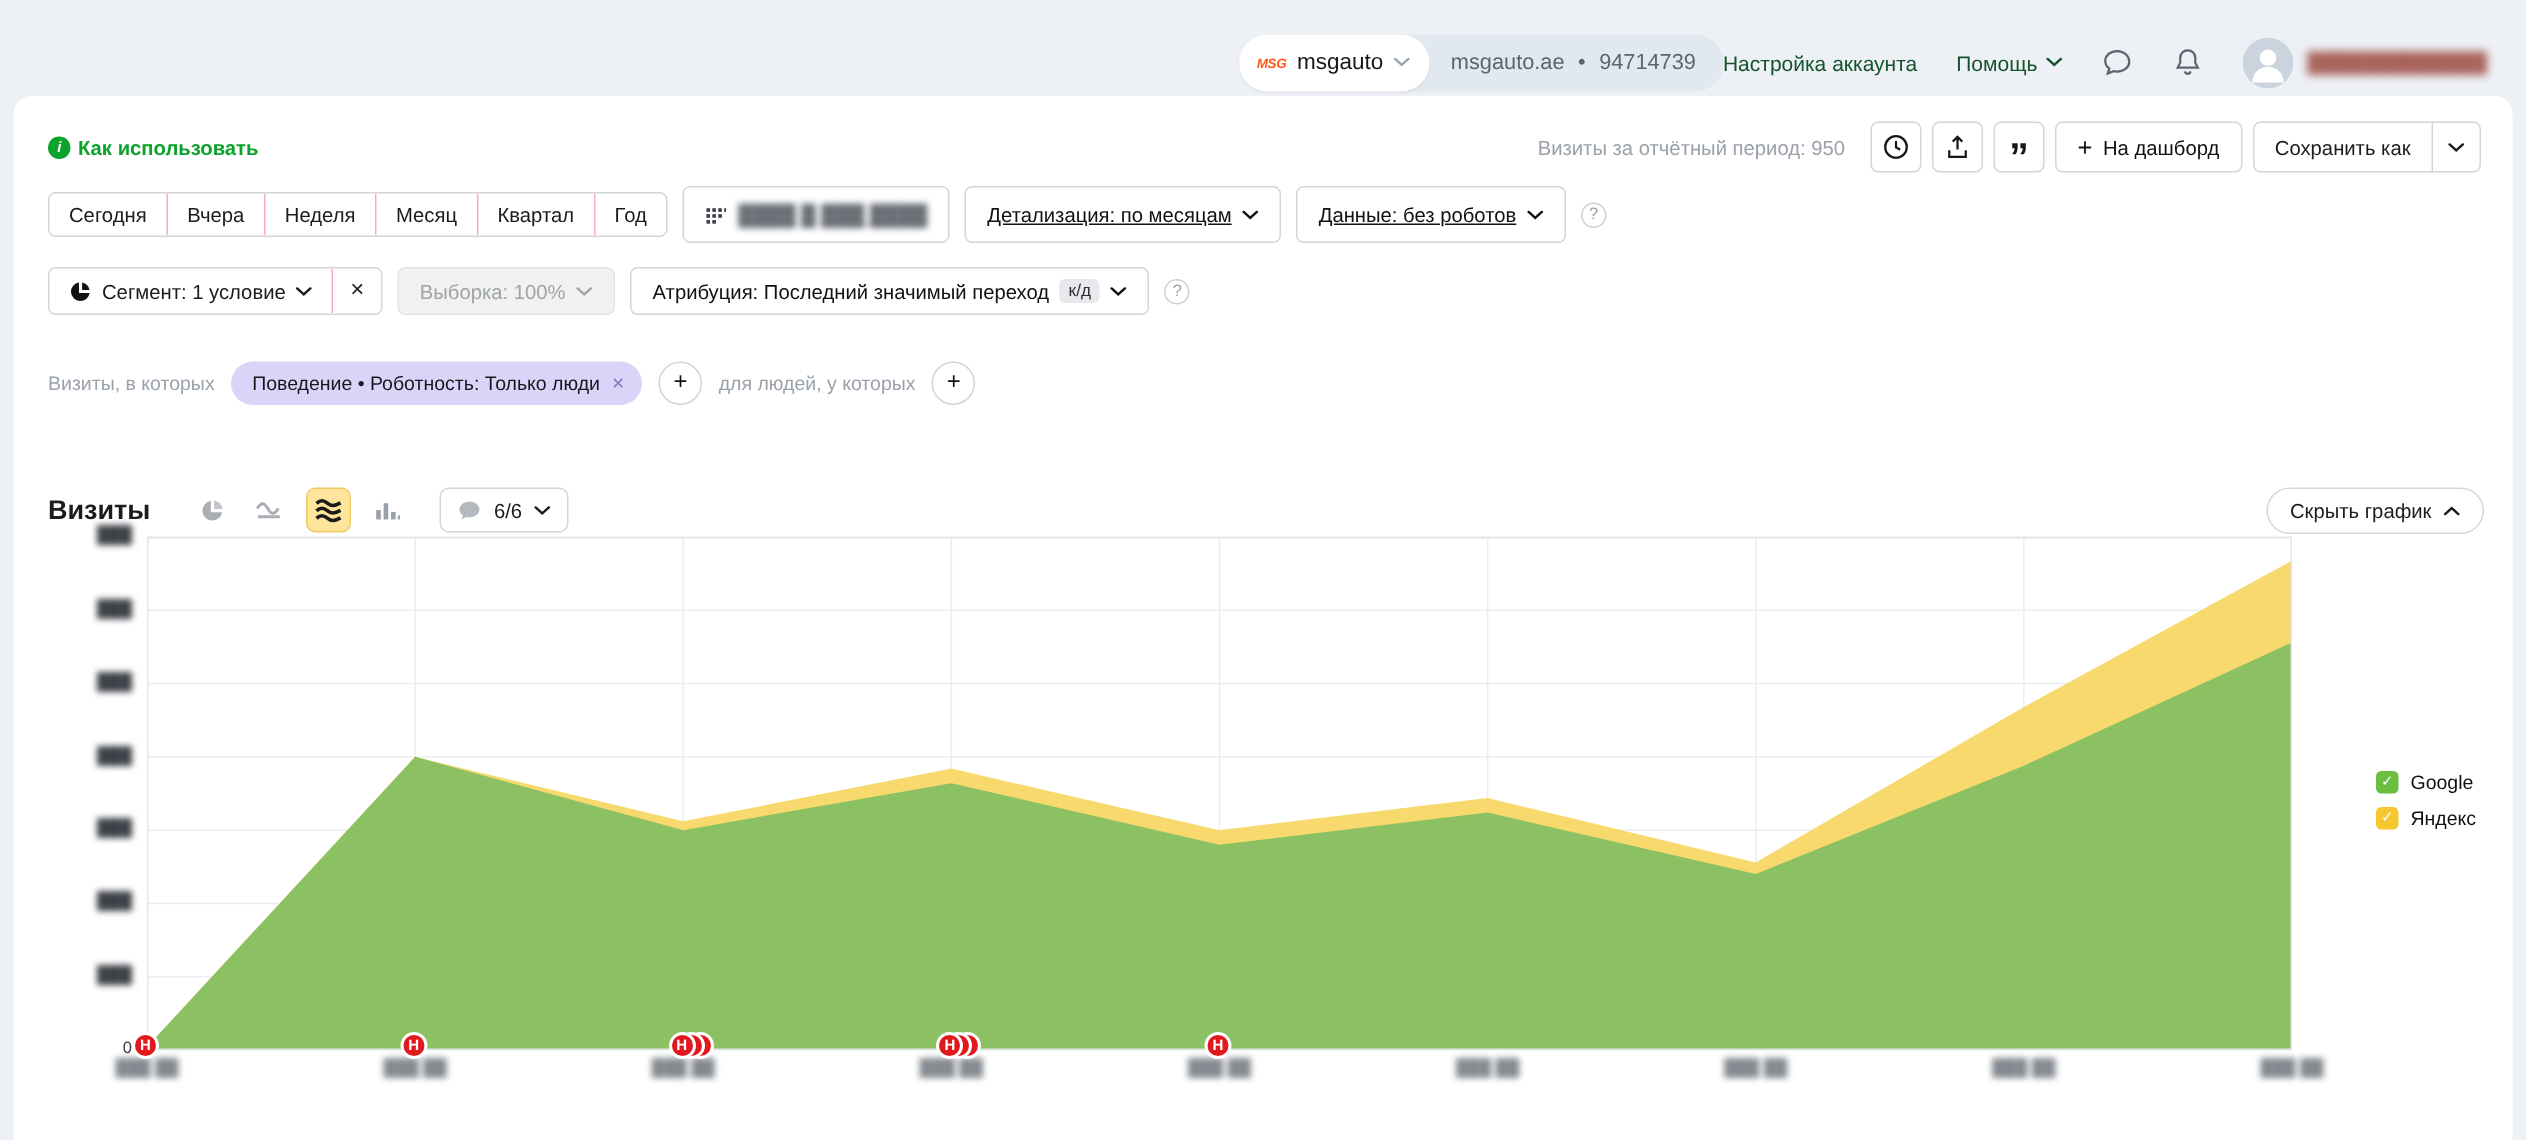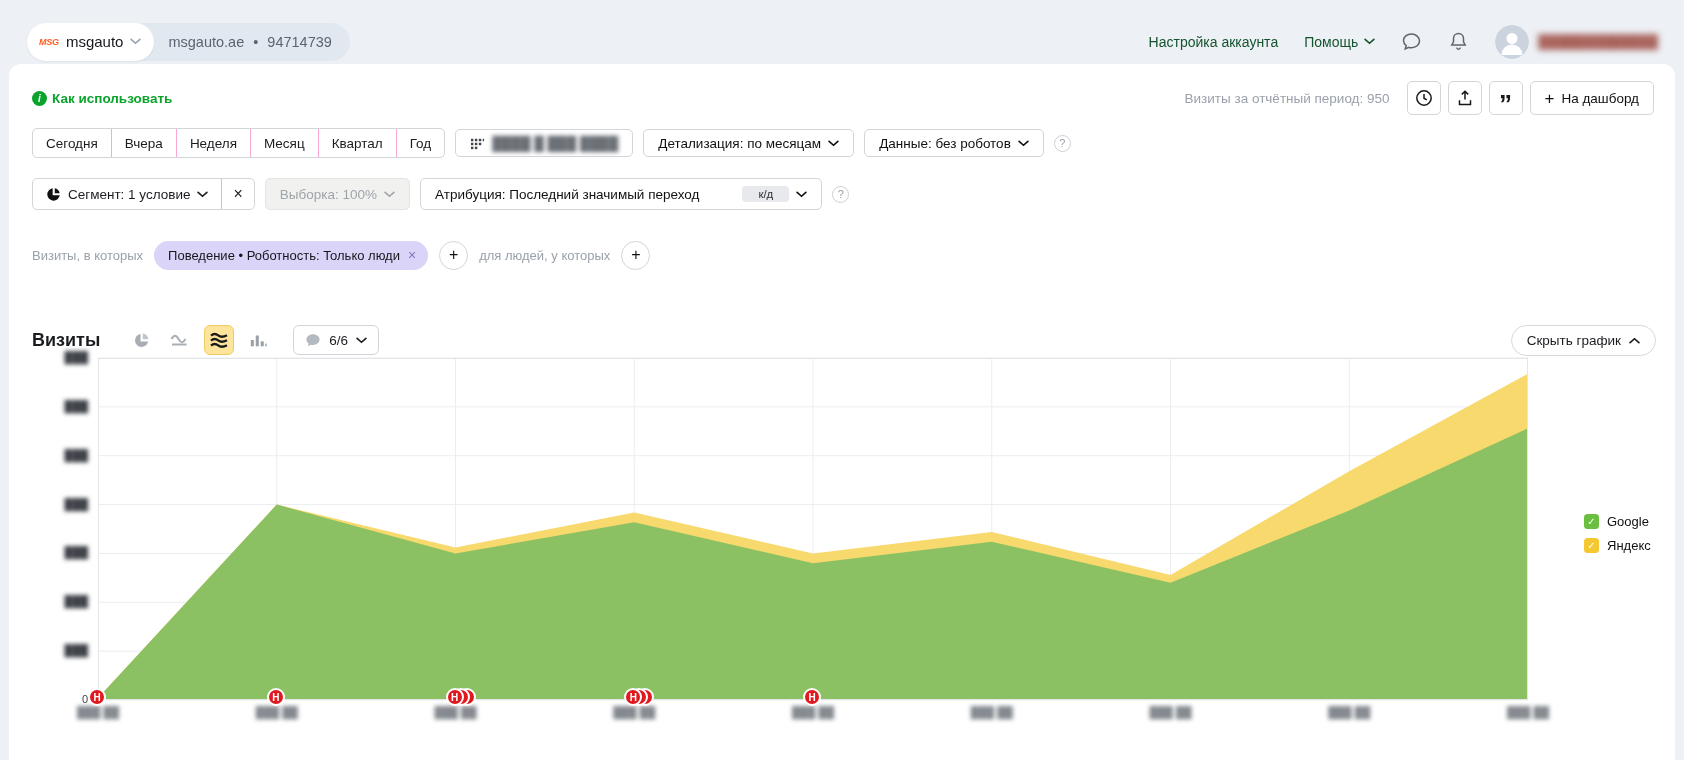--- a/index.html
+++ b/index.html
@@ -3,21 +3,21 @@
 <meta charset="utf-8">
 <style>
   * { margin:0; padding:0; box-sizing:border-box; }
   html,body { width:1684px; height:760px; }
   body { position:relative; background:#edf0f5; font-family:"Liberation Sans","DejaVu Sans",sans-serif; color:#1a1c20; overflow:hidden; }
 
   .blur2 { filter:blur(2.2px); }
   .blur3 { filter:blur(3px); }
 
   
-  .topbar { position:absolute; top:0; left:0; right:0; height:83px; display:flex; align-items:center; justify-content:space-between; padding:0 26px 0 27px; }
+  .topbar { position:absolute; top:0; left:0; right:0; height:83px; display:flex; align-items:center; justify-content:flex-end; padding:0 26px 0 27px; }
   .tb-left { display:flex; align-items:center; }
   .counter-chip-wrap { display:flex; align-items:center; background:#e2e8f0; border-radius:19px; height:38px; }
   .logo-pill { display:flex; align-items:center; gap:7px; background:#fff; border-radius:19px; height:38px; padding:0 13px 0 12px; box-shadow:0 1px 2px rgba(40,60,90,.07); cursor:pointer; }
   .logo-badge { color:#ff5a1e; font-weight:800; font-style:italic; font-size:9px; letter-spacing:-.2px; }
   .logo-text { font-size:15px; color:#16181c; }
   .pill-chv { color:#9aa3ad; }
   .counter-meta { display:flex; align-items:center; gap:9px; padding:0 18px 0 14px; font-size:14.5px; color:#5b6470; cursor:pointer; }
   .tb-right { display:flex; align-items:center; gap:26px; }
   .tb-link { font-size:14px; color:#14532d; cursor:pointer; display:flex; align-items:center; gap:6px; white-space:nowrap; }
   .avatar-group { display:flex; align-items:center; gap:9px; cursor:pointer; }
@@ -43,26 +43,26 @@
   .split > span { display:flex; align-items:center; padding:0 14px; cursor:pointer; font-size:13.5px; }
   .split .chev-part { border-left:1px solid #d3d5d9; padding:0 10px; }
 
   
   .frow { position:absolute; left:32px; display:flex; gap:10px; align-items:center; }
   .row1 { top:128px; height:30px; }
   .row2 { top:178px; height:32px; }
   .seg-group { display:inline-flex; height:30px; border:1px solid #d3d5d9; border-radius:5px; background:#fff; overflow:hidden; }
   .seg-group .seg { padding:0 13px; display:flex; align-items:center; gap:7px; font-size:13.5px; cursor:pointer; border-left:1px solid #f9a8d4; white-space:nowrap; }
   .seg-group .seg:first-child { border-left:none; }
-  .h30 { height:28px; }
+  .h30 { height:38px;text-decoration:underline; }
   .h32 { height:32px; }
   .grp32 { height:32px; }
   .grp32 .seg { font-size:13.5px; }
   .disabled-btn { background:#f1f2f0; border-color:#e4e5e2; color:#9fa4a9; }
-  .kd-badge { background:#e7e9ec; border-radius:4px; font-size:11.5px; padding:2px 16px; color:#2c2f33;margin-left:36px; }
+  .kd-badge { background:#e7e9ec; border-radius:4px; font-size:11.5px; padding:2px 6px; color:#2c2f33; }
   .help-circle { width:17px; height:17px; border-radius:50%; border:1.5px solid #cdd0d4; color:#9ba0a6; font-size:11px; display:flex; align-items:center; justify-content:center; flex:0 0 auto; }
   .date-blur { font-size:13.5px; color:#6b7077; }
 
   
   .chips-row { position:absolute; left:32px; top:240px; height:30px; display:flex; align-items:center; gap:11px; }
   .muted { color:#9aa1ab; font-size:13px; white-space:nowrap;text-align:right; }
   .seg-chip { display:flex; align-items:center; gap:8px; background:#d9d4f8; border-radius:15px; height:29px; padding:0 12px 0 14px; font-size:13px; color:#16181c; cursor:pointer; white-space:nowrap; }
   .seg-chip .x { color:#7d76bd; font-size:14px; cursor:pointer; }
   .plus-circle { width:29px; height:29px; border-radius:50%; border:1px solid #d3d5d9; background:#fff; display:flex; align-items:center; justify-content:center; font-size:16px; color:#111; cursor:pointer; }
 
@@ -169,20 +169,28 @@
           <path d="M9 2.2v8.4M5.8 5.4L9 2.2l3.2 3.2M3.5 11.2v4.3h11v-4.3" fill="none" stroke="#16181c" stroke-width="1.5"></path>
         </svg>
     </span>
     <span class="icon-btn">
       <span class="quotes-glyph">”</span>
     </span>
     <button class="btn">
       <span class="plus-glyph">+</span>
       <span>На дашборд</span>
     </button>
+    <span class="split">
+      <span>Сохранить как</span>
+      <span class="chev-part">
+        <svg class="chv" width="11" height="7" viewBox="0 0 10 6">
+            <path d="M1 1l4 3.6L9 1" fill="none" stroke="currentColor" stroke-width="1.5" stroke-linecap="round"></path>
+          </svg>
+      </span>
+    </span>
   </div>
 </div>
 
 <div class="frow row1">
   <span class="seg-group">
     <span class="seg">Сегодня</span>
     <span class="seg">Вчера</span>
     <span class="seg">Неделя</span>
     <span class="seg">Месяц</span>
     <span class="seg">Квартал</span>

